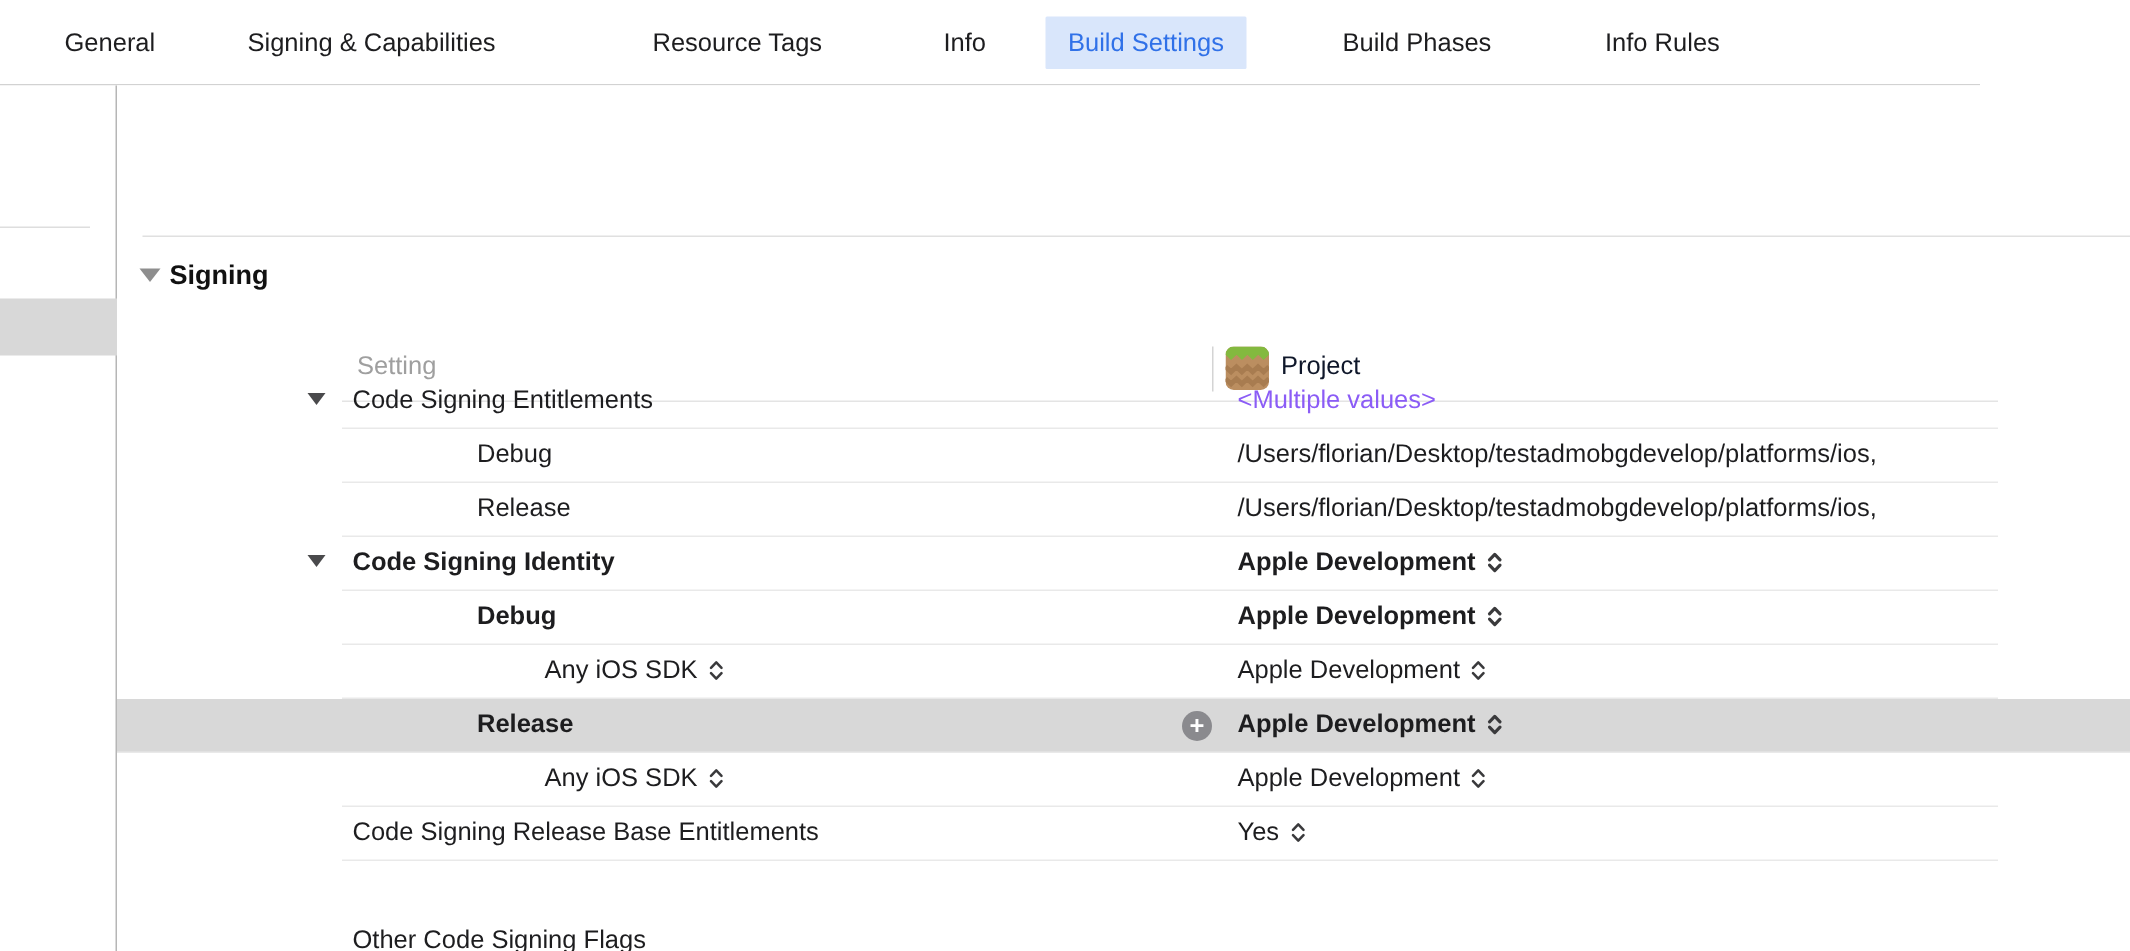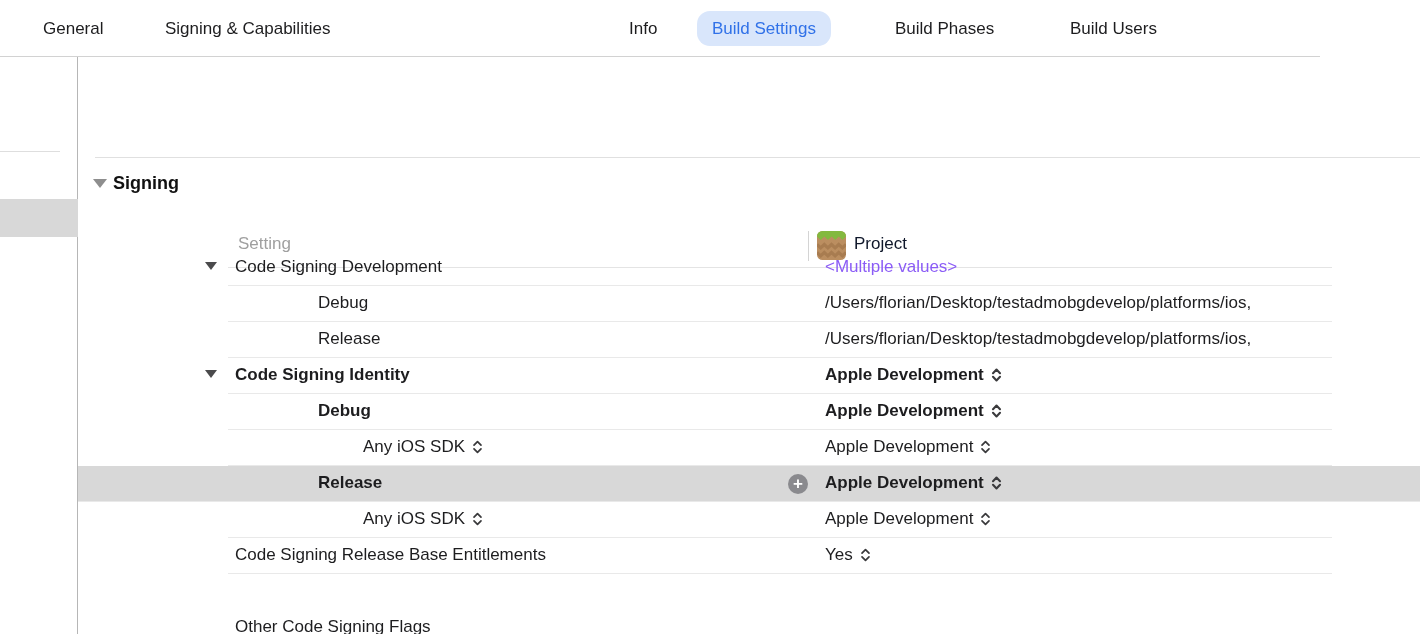--- a/index.html
+++ b/index.html
@@ -4,21 +4,21 @@
 <style>
   * { margin:0; padding:0; box-sizing:border-box; }
   html,body { width:1420px; height:634px; overflow:hidden; background:#ffffff;
     font-family:"Liberation Sans","DejaVu Sans",sans-serif; color:#1d1d1f; }
 
   
   .tabbar { position:absolute; left:0; top:0; width:1320px; height:57px;
     background:#fff; border-bottom:1px solid #d2d2d2; }
   .tab { position:absolute; top:11px; height:35px; line-height:35px;
     font-size:17px; color:#1d1d1f; white-space:nowrap; cursor:default; }
-  .tab.sel { background:#d9e6fb; color:#3071e8; border-radius:13px; padding:0 15px; }
+  .tab.sel { background:#d9e6fb; color:#3071e8; border-radius:1px; padding:0 15px; }
 
   
   .toolbar { position:absolute; left:78px; top:57px; width:1342px; height:63px;
     background:#fff; border-bottom:1px solid #adadad; }
   .tb-item { position:absolute; top:17px; height:30px; line-height:30px; font-size:17px; white-space:nowrap; }
   .tb-pill { background:#98989d; color:#fff; border-radius:15px; padding:0 19px; }
   .tb-sep { position:absolute; top:17px; width:1px; height:29px; background:#c9c9c9; }
   .tb-plus { position:absolute; top:9px; font-size:29px; font-weight:300; color:#2c2c2e; }
 
   .search { position:absolute; left:917px; top:10px; width:446px; height:45px;
@@ -70,24 +70,25 @@
   .plus-badge::before { content:"+"; }
 
   .mag path, .mag circle { stroke:#8a8a8e; fill:none; stroke-width:1.7; stroke-linecap:round; stroke-linejoin:round; }
 </style>
 </head>
 <body>
 
 <div class="tabbar">
   <div class="tab" style="left:43px">General</div>
   <div class="tab" style="left:165px">Signing &amp; Capabilities</div>
+  <div class="tab" style="left:435px">Resource Tags</div>
   <div class="tab" style="left:629px">Info</div>
   <div class="tab sel" style="left:697px">Build Settings</div>
   <div class="tab" style="left:895px">Build Phases</div>
-  <div class="tab" style="left:1070px">Build Users</div>
+  <div class="tab" style="left:1070px">Info Rules</div>
 </div>
 
 <div class="toolbar">
   <div class="tb-item" style="left:25px">Basic</div>
   <div class="tb-item" style="left:136px">Customized</div>
   <div class="tb-item tb-pill" style="left:297px">All</div>
   <div class="tb-sep" style="left:383px"></div>
   <div class="tb-item tb-pill" style="left:412px">Combined</div>
   <div class="tb-item" style="left:575px">Levels</div>
   <div class="tb-sep" style="left:685px"></div>
@@ -135,21 +136,21 @@
         </g>
       </svg>
     </span>
     <span class="th-project">Project</span>
   </div>
 
   <div class="rows">
 
     <div class="row lvl1" style="top:0">
       <span class="rtri"></span>
-      <span class="setting">Code Signing Development</span>
+      <span class="setting">Code Signing Entitlements</span>
       <span class="val muted">&lt;Multiple values&gt;</span>
     </div>
 
     <div class="row lvl2" style="top:36px">
       <span class="setting">Debug</span>
       <span class="val">/Users/florian/Desktop/testadmobgdevelop/platforms/ios,</span>
     </div>
 
     <div class="row lvl2" style="top:72px">
       <span class="setting">Release</span>

